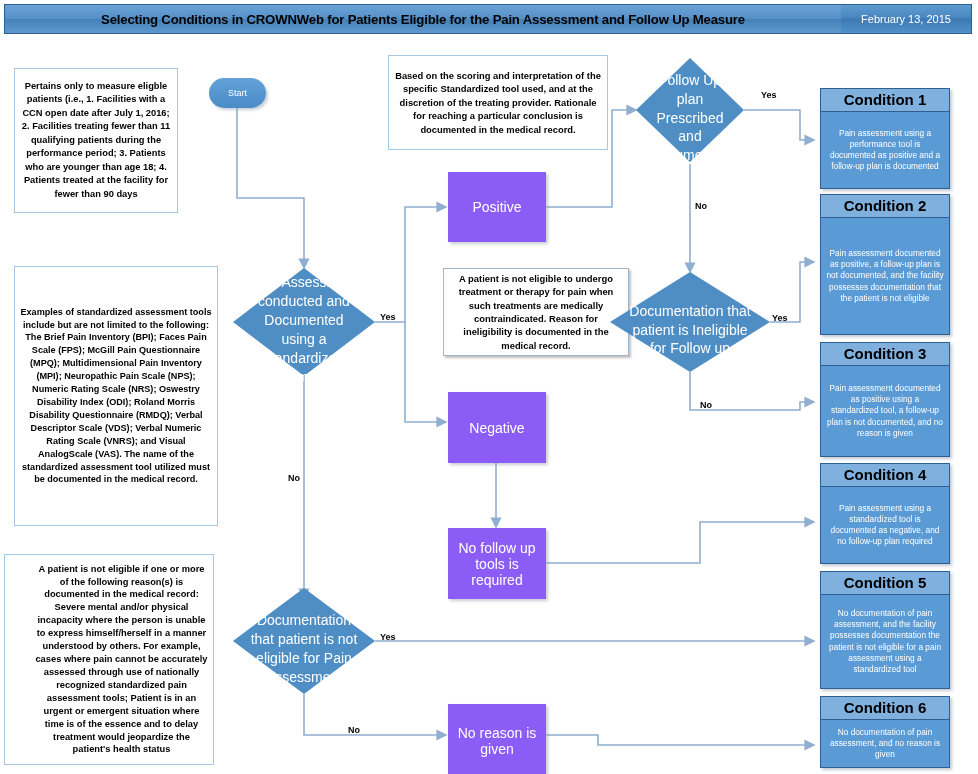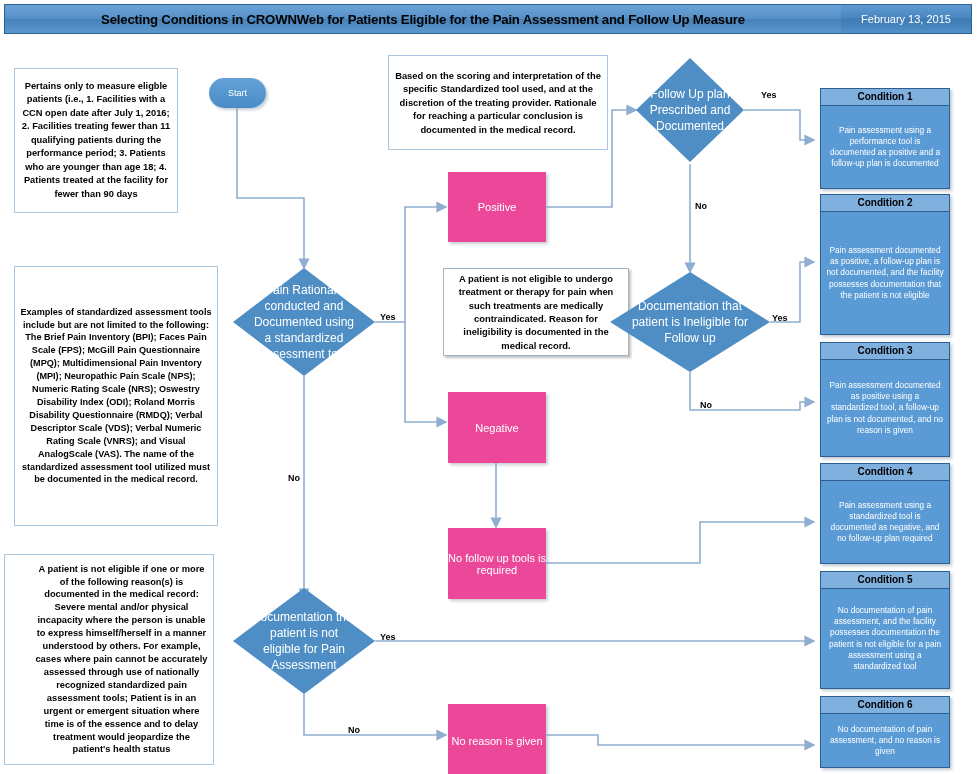--- a/index.html
+++ b/index.html
@@ -43,57 +43,57 @@
     text-align:center;
     display:flex;align-items:center;justify-content:center;
     padding:4px 5px;
   }
   .note .txt{display:block;width:100%;}
   .note-shadow{border:1px solid #9fb4c9;box-shadow:2px 2px 2px rgba(120,120,120,.45);}
 
   
   .proc{
     position:absolute;box-sizing:border-box;
-    background:#ec4899;
-    display:flex;align-items:center;justify-content:center;
-    text-align:center;color:#ffffff;font-size:11px;
+    background:#8b5cf6;
+    display:flex;align-items:center;justify-content:center;
+    text-align:center;color:#ffffff;font-size:14px;
     box-shadow:2px 2px 3px rgba(150,165,180,.55);
   }
   .startbox{
     position:absolute;box-sizing:border-box;
     background:linear-gradient(180deg,#63a1d8 0%,#4a8cc7 100%);
     border-radius:18px;
     display:flex;align-items:center;justify-content:center;
     color:#ffffff;font-size:9px;
     box-shadow:2px 2px 3px rgba(150,165,180,.55);
   }
   .diamond{position:absolute;}
   .diamond .dshape{
     position:absolute;left:0;top:0;width:100%;height:100%;
     background:#4e8ec4;
     clip-path:polygon(50% 0,100% 50%,50% 100%,0 50%);
     filter:drop-shadow(2px 2px 2px rgba(160,175,190,.7));
   }
   .diamond .dlabel{
-    position:absolute;left:12%;top:0;width:76%;height:100%;
-    display:flex;align-items:center;justify-content:center;
-    text-align:center;color:#ffffff;font-size:12px;line-height:1.35;
+    position:absolute;left:12%;top:8px;width:76%;height:100%;
+    display:flex;align-items:center;justify-content:center;
+    text-align:center;color:#ffffff;font-size:14px;line-height:1.35;
   }
 
   
   .cond{
     position:absolute;box-sizing:border-box;
     border:1px solid #2f5f90;
     background:#5b9bd5;
     display:flex;flex-direction:column;
     box-shadow:2px 2px 3px rgba(150,165,180,.6);
   }
   .cond-head{
     background:#7fb0de;border-bottom:1px solid #2f5f90;
-    text-align:center;color:#000000;font-weight:bold;font-size:10px;
+    text-align:center;color:#000000;font-weight:bold;font-size:15px;
     padding:2px 0 3px 0;
   }
   .cond-body{
     flex:1;display:flex;align-items:center;justify-content:center;
     text-align:center;color:#ffffff;font-size:8.3px;line-height:1.33;
     padding:3px 5px;
   }
 
   
   .conn-label{
@@ -174,21 +174,21 @@
   <div class="note note-shadow" style="left:443px;top:268px;width:186px;height:88px;font-size:9.4px;line-height:1.42;">
     <span class="txt">A patient is not eligible to undergo treatment or therapy for pain when such treatments are medically contraindicated. Reason for ineligibility is documented in the medical record.</span>
   </div>
 
   <div class="startbox" style="left:209px;top:78px;width:57px;height:30px;">
     <span>Start</span>
   </div>
 
   <div class="diamond" style="left:233px;top:268px;width:142px;height:108px;">
     <div class="dshape"></div>
-    <div class="dlabel">Pain Rationale conducted and Documented using a standardized assessment tool</div>
+    <div class="dlabel">Pain Assessment conducted and Documented using a standardized assessment tool</div>
   </div>
 
   <div class="proc" style="left:448px;top:172px;width:98px;height:70px;">
     <span>Positive</span>
   </div>
 
   <div class="proc" style="left:448px;top:392px;width:98px;height:71px;">
     <span>Negative</span>
   </div>
 

